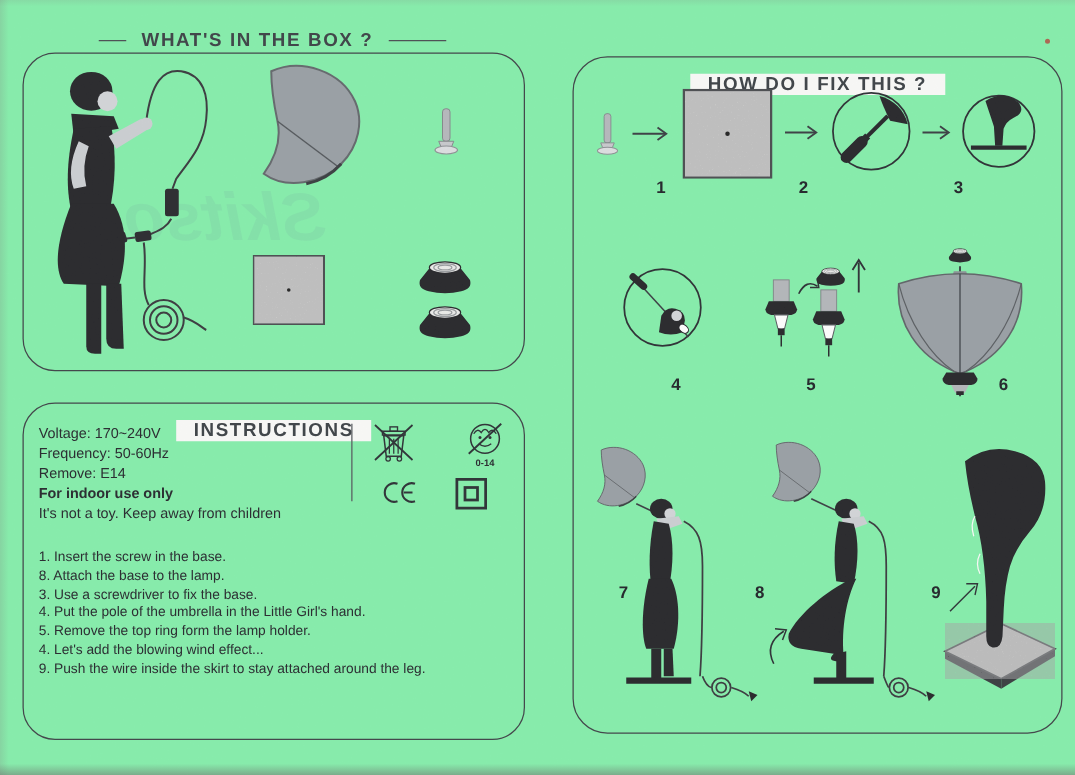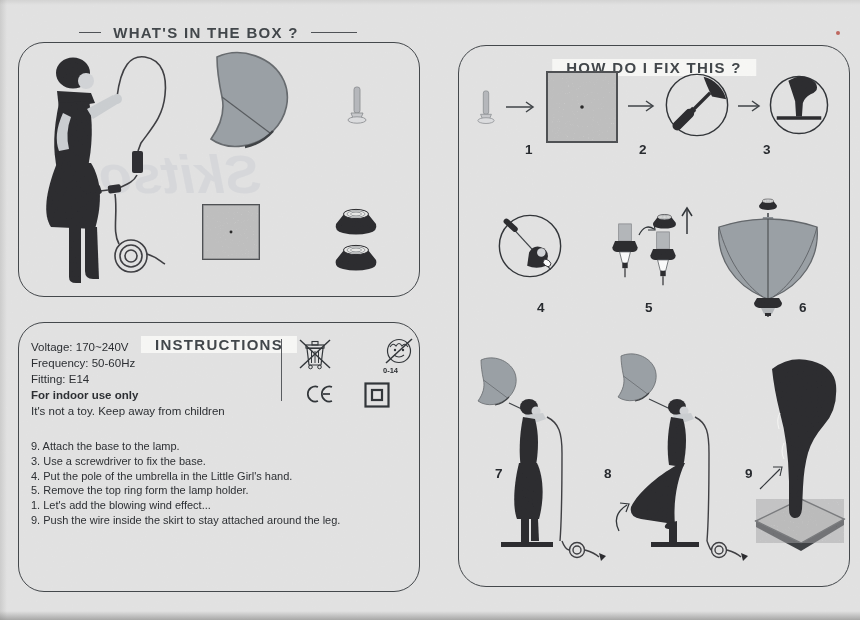--- a/index.html
+++ b/index.html
@@ -1,16 +1,16 @@
 <!DOCTYPE html>
 <html><head>
 <meta charset="utf-8">
 <style>
   html,body{margin:0;padding:0;}
-  .page{position:relative;width:860px;height:620px;background:#e5e5e5;overflow:hidden;
+  .page{position:relative;width:860px;height:620px;background:#86efac;overflow:hidden;
         font-family:"Liberation Sans",sans-serif;color:#2c3034;}
   .abs{position:absolute;}
   .title-row{position:absolute;display:flex;align-items:center;justify-content:center;}
   .ptitle{font-size:15px;font-weight:700;letter-spacing:1.3px;color:#3d4246;white-space:nowrap;padding:0 12px;}
   .tline{height:0;border-top:1.6px solid #4a4e52;display:inline-block;}
   .rbox{position:absolute;border:1.6px solid #3f4347;border-radius:26px;}
   .legend{position:absolute;top:-10px;left:50%;transform:translateX(-50%);background:#fbfbf9;
           padding:0 14px;font-size:15px;font-weight:700;letter-spacing:1.3px;color:#3d4246;white-space:nowrap;margin-top:23px;}
   .spec{font-size:11.5px;line-height:16px;color:#26292d;}
   .bold{font-weight:700;}
@@ -131,41 +131,41 @@
         <use href="#ringhat"></use>
       </svg>
   </div>
 
   <div class="rbox" style="left:18px;top:322px;width:400px;height:268px;">
     <span class="legend">INSTRUCTIONS</span>
 
     <div class="abs" style="left:12px;top:16px;">
       <div class="spec">Voltage: 170~240V</div>
       <div class="spec">Frequency: 50-60Hz</div>
-      <div class="spec">Fitting: E14</div>
+      <div class="spec">Remove: E14</div>
       <div class="spec bold">For indoor use only</div>
       <div class="spec">It's not a toy. Keep away from children</div>
     </div>
 
     <div class="vdiv" style="left:262px;top:16px;height:62px;"></div>
 
     <svg class="abs" style="left:279px;top:13px;" width="34" height="36" viewBox="0 0 34 36">
       <rect x="8" y="9" width="18" height="3" fill="none" stroke="#2c3034" stroke-width="1.2"></rect>
       <rect x="14" y="5.5" width="6" height="3.5" fill="none" stroke="#2c3034" stroke-width="1.1"></rect>
       <path d="M9,12.5 L25,12.5 L23,29 L11,29 Z" fill="none" stroke="#2c3034" stroke-width="1.2"></path>
       <line x1="13.5" y1="15" x2="13.5" y2="27" stroke="#2c3034" stroke-width="1"></line>
       <line x1="17" y1="15" x2="17" y2="27" stroke="#2c3034" stroke-width="1"></line>
       <line x1="20.5" y1="15" x2="20.5" y2="27" stroke="#2c3034" stroke-width="1"></line>
       <circle cx="12.5" cy="31" r="1.8" fill="none" stroke="#2c3034" stroke-width="1"></circle>
       <circle cx="21.5" cy="31" r="1.8" fill="none" stroke="#2c3034" stroke-width="1"></circle>
       <line x1="2" y1="4" x2="32" y2="32" stroke="#2c3034" stroke-width="1.4"></line>
       <line x1="32" y1="4" x2="2" y2="32" stroke="#2c3034" stroke-width="1.4"></line>
     </svg>
 
-    <div class="abs" style="left:364px;top:14px;width:32px;text-align:left;">
+    <div class="abs" style="left:353px;top:14px;width:32px;text-align:center;">
       <svg width="32" height="28" viewBox="0 0 32 28" style="margin:0 auto;">
         <circle cx="16" cy="14" r="11.5" fill="none" stroke="#2c3034" stroke-width="1.2"></circle>
         <path d="M7,10 Q10,5 13,9 Q16,4 19,9 Q22,5 25,10" fill="none" stroke="#2c3034" stroke-width="1.1"></path>
         <circle cx="12" cy="13" r="1.2" fill="#2c3034"></circle>
         <circle cx="20" cy="13" r="1.2" fill="#2c3034"></circle>
         <path d="M11,18 Q16,22 21,18" fill="none" stroke="#2c3034" stroke-width="1.1"></path>
         <line x1="3" y1="26" x2="29" y2="2" stroke="#2c3034" stroke-width="1.5"></line>
       </svg>
       <div style="font-size:7.5px;font-weight:700;color:#26292d;margin-top:1px;">0-14</div>
     </div>
@@ -175,25 +175,26 @@
       <path d="M26,2 A7.5,7.5 0 1 0 26,16" fill="none" stroke="#2c3034" stroke-width="1.7"></path>
       <line x1="17" y1="9" x2="24" y2="9" stroke="#2c3034" stroke-width="1.7"></line>
     </svg>
 
     <svg class="abs" style="left:345px;top:59px;" width="26" height="26" viewBox="0 0 26 26">
       <rect x="1.5" y="1.5" width="23" height="23" fill="none" stroke="#2c3034" stroke-width="2.2"></rect>
       <rect x="8" y="8" width="10" height="10" fill="none" stroke="#2c3034" stroke-width="2.2"></rect>
     </svg>
 
     <div class="abs" style="left:12px;top:116px;">
-      <div class="step-line"><span>9. Attach the base to the lamp.</span></div>
+      <div class="step-line"><span>1. Insert the screw in the base.</span></div>
+      <div class="step-line"><span>8. Attach the base to the lamp.</span></div>
       <div class="step-line"><span>3. Use a screwdriver to fix the base.</span></div>
       <div class="step-line"><span>4. Put the pole of the umbrella in the Little Girl's hand.</span></div>
       <div class="step-line"><span>5. Remove the top ring form the lamp holder.</span></div>
-      <div class="step-line"><span>1. Let's add the blowing wind effect...</span></div>
+      <div class="step-line"><span>4. Let's add the blowing wind effect...</span></div>
       <div class="step-line"><span>9. Push the wire inside the skirt to stay attached around the leg.</span></div>
     </div>
   </div>
 
   <div class="rbox" style="left:458px;top:45px;width:390px;height:540px;border-radius:28px;">
     <span class="legend">HOW DO I FIX THIS ?</span>
 
     <svg class="abs" style="left:18px;top:43px;" width="18" height="38" viewBox="0 0 20 42">
         <use href="#screwpart"></use>
       </svg>

